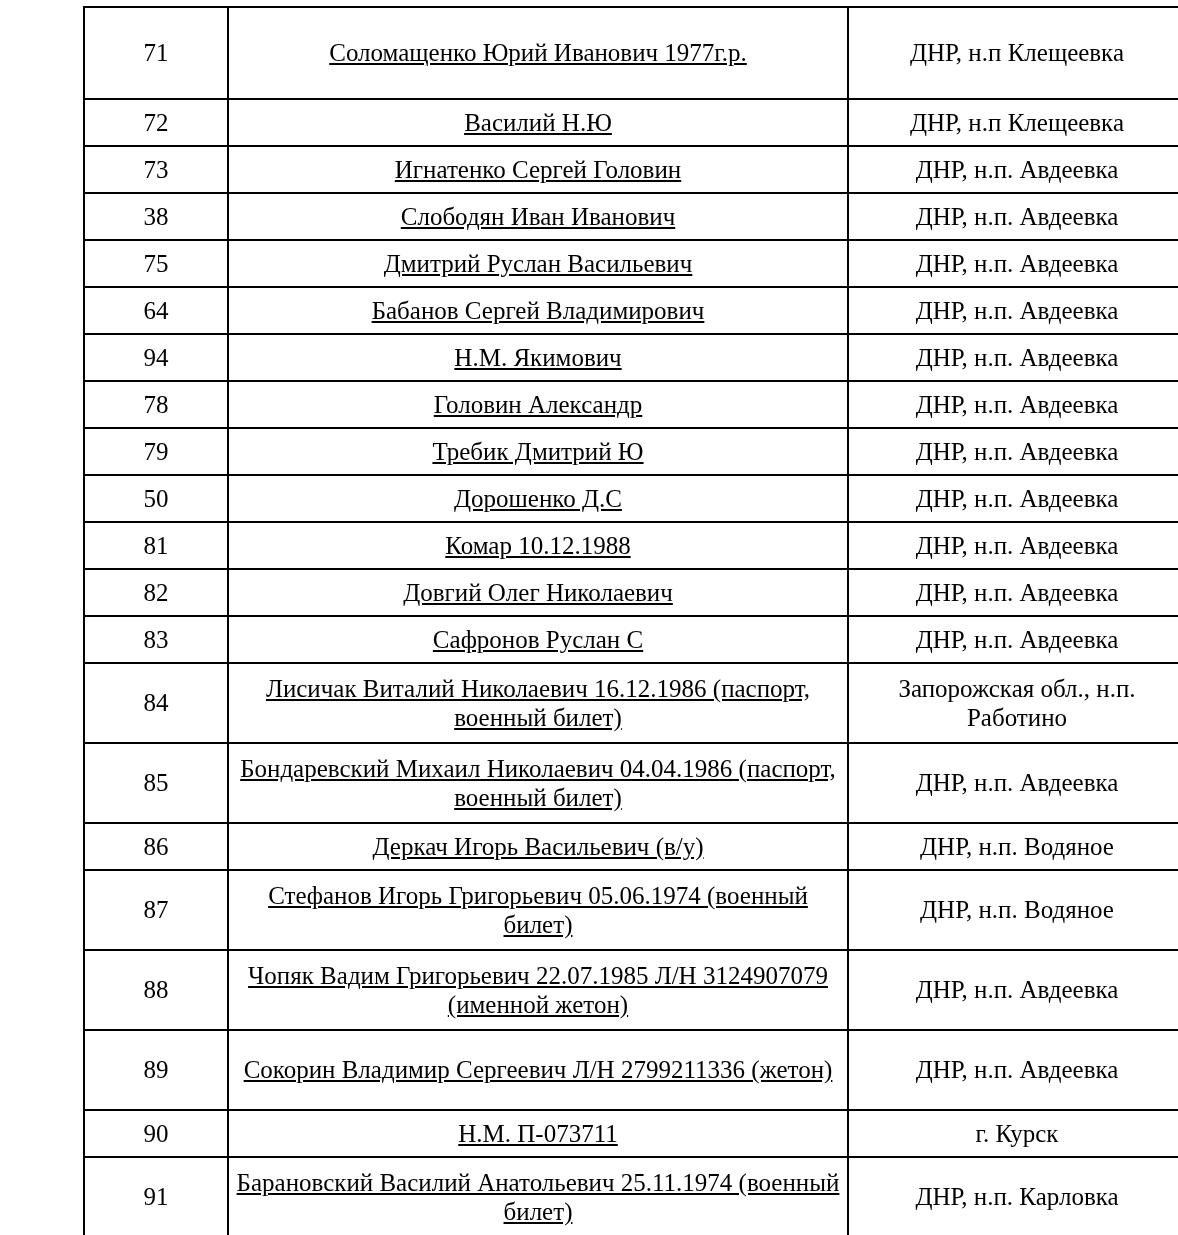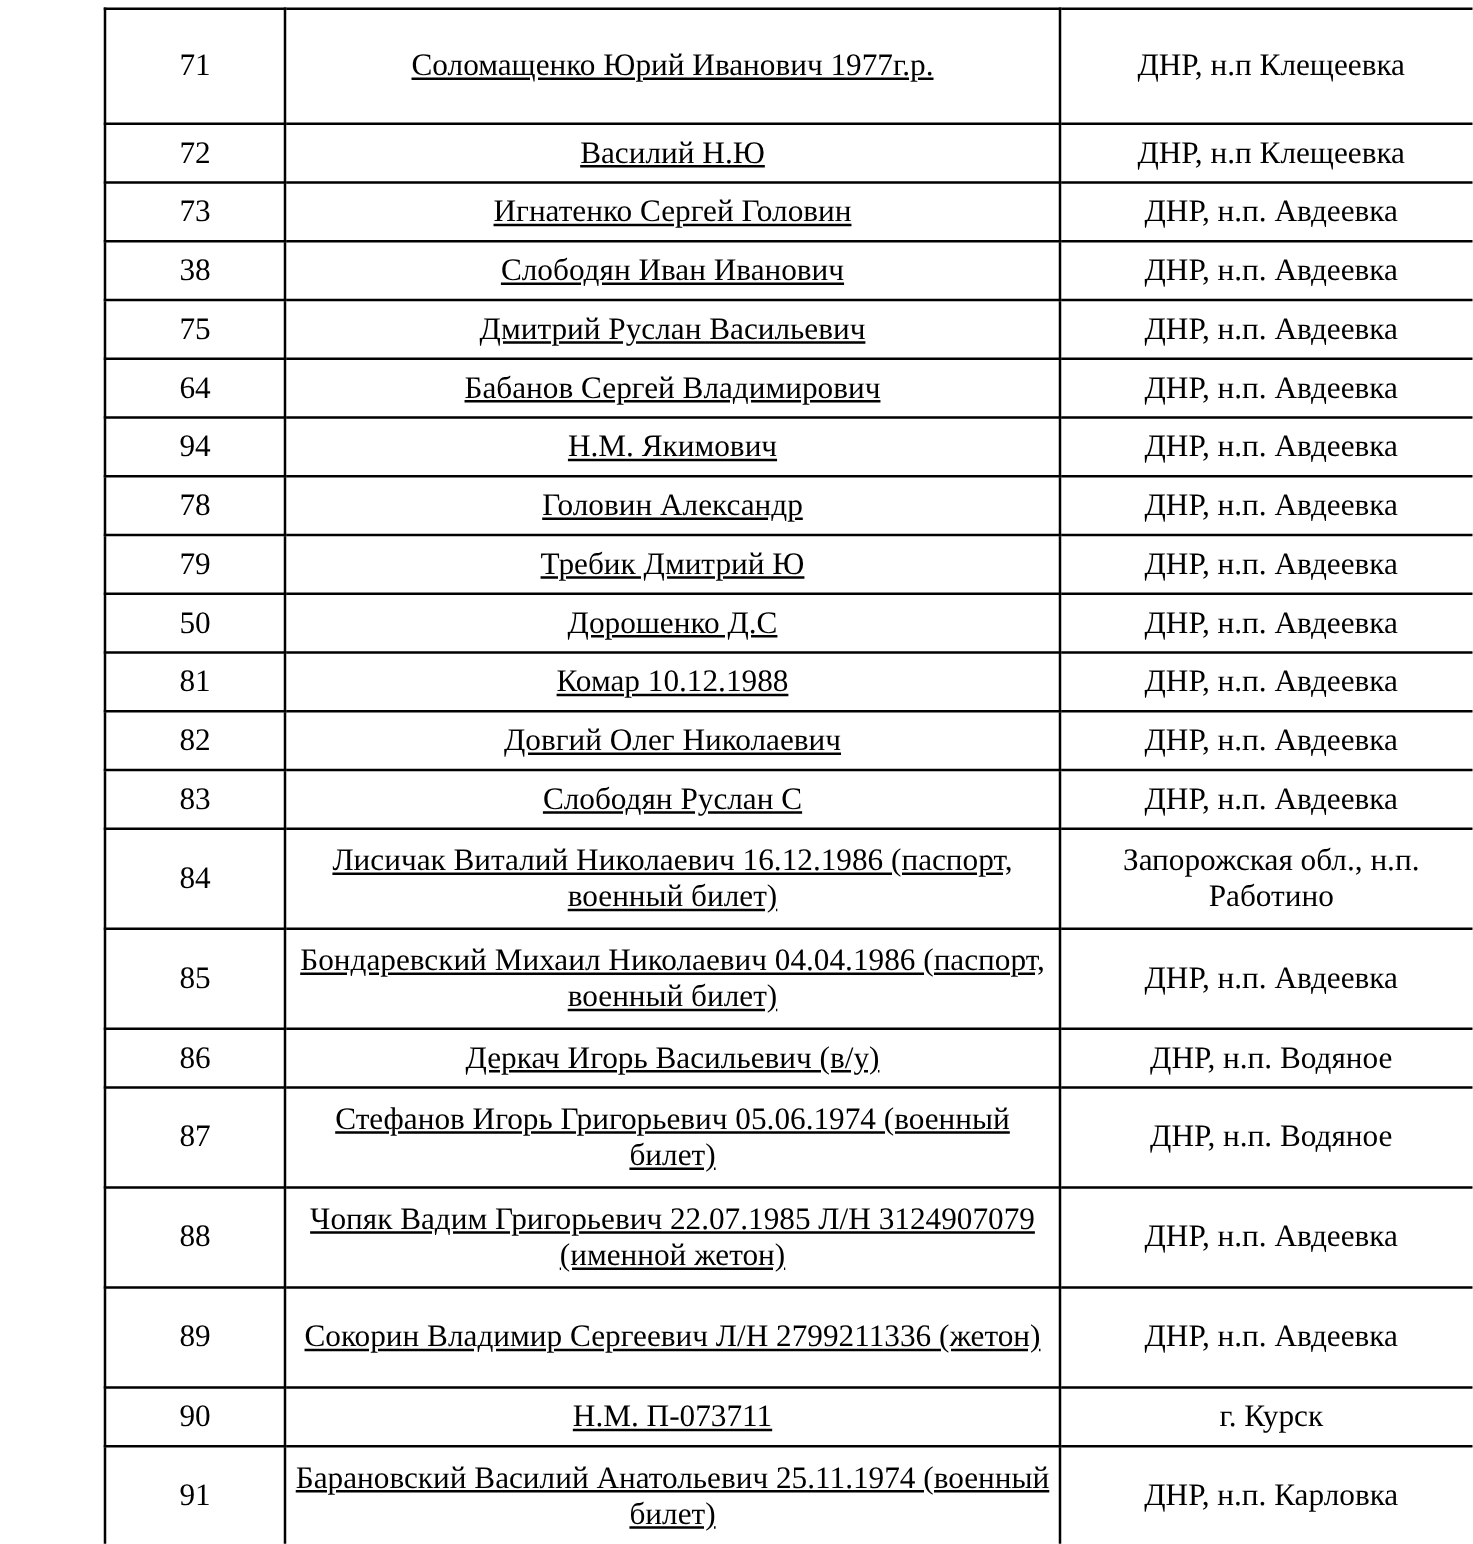--- a/index.html
+++ b/index.html
@@ -119,21 +119,21 @@
         <td class="col-name">Комар 10.12.1988</td>
         <td class="col-place">ДНР, н.п. Авдеевка</td>
       </tr>
       <tr class="row-normal">
         <td class="col-num">82</td>
         <td class="col-name">Довгий Олег Николаевич</td>
         <td class="col-place">ДНР, н.п. Авдеевка</td>
       </tr>
       <tr class="row-normal">
         <td class="col-num">83</td>
-        <td class="col-name">Слободян Руслан С</td>
+        <td class="col-name">Сафронов Руслан С</td>
         <td class="col-place">ДНР, н.п. Авдеевка</td>
       </tr>
       <tr class="row-tall">
         <td class="col-num">84</td>
         <td class="col-name">Лисичак Виталий Николаевич 16.12.1986 (паспорт, военный билет)</td>
         <td class="col-place">Запорожская обл., н.п. Работино</td>
       </tr>
       <tr class="row-tall">
         <td class="col-num">85</td>
         <td class="col-name">Бондаревский Михаил Николаевич 04.04.1986 (паспорт, военный билет)</td>

